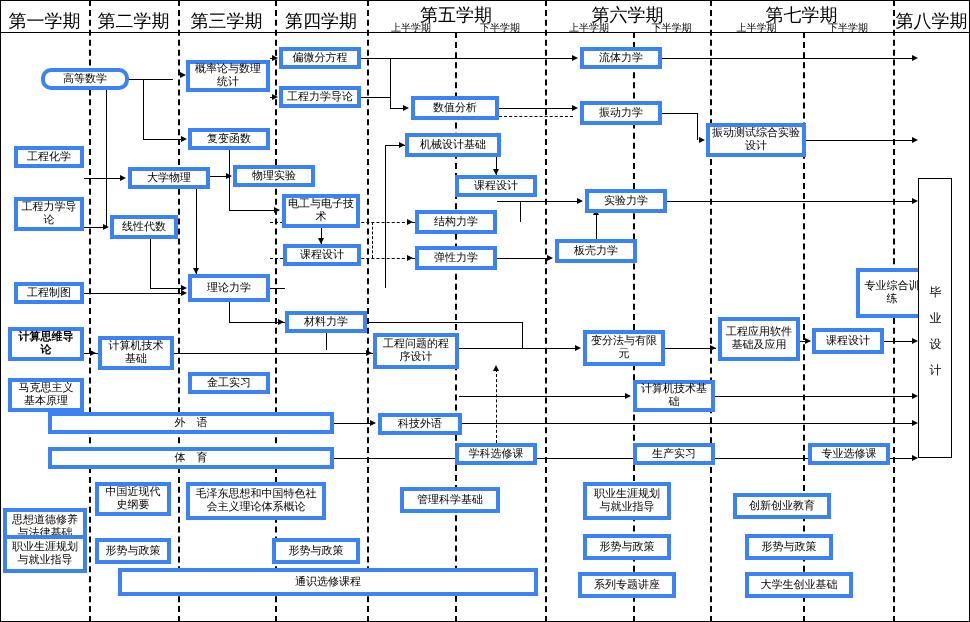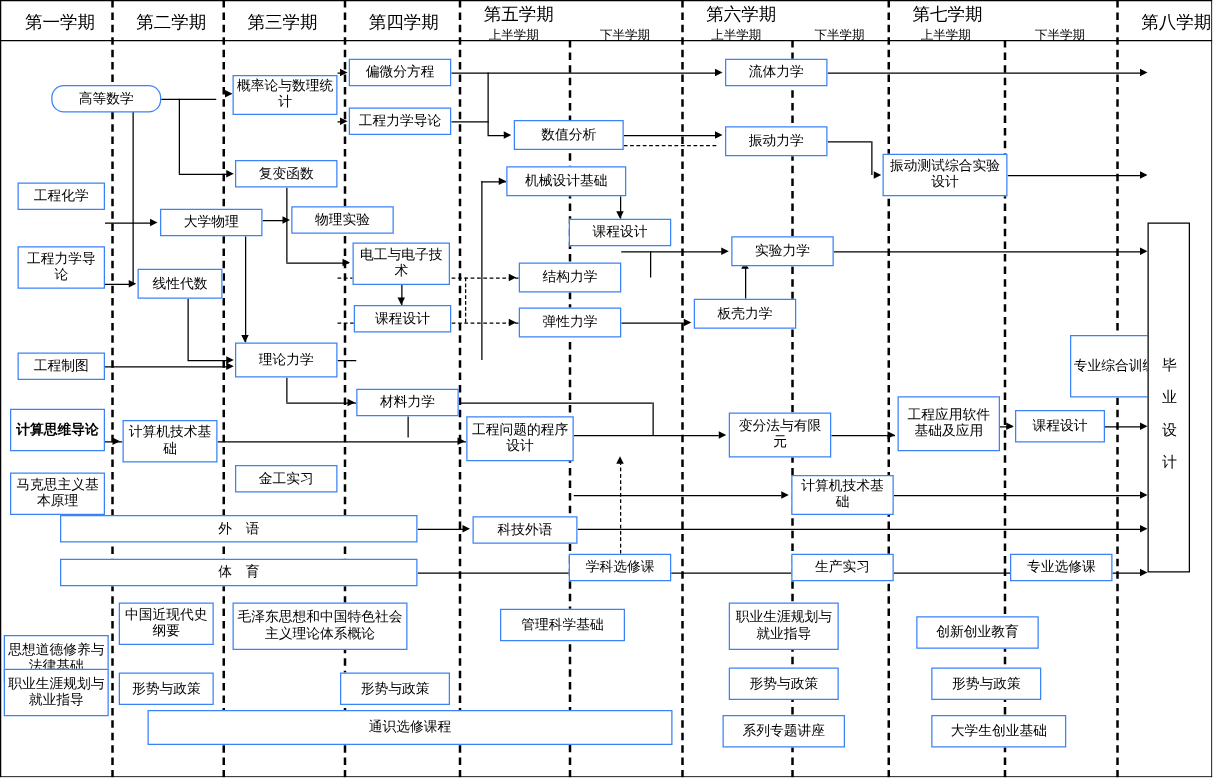--- a/index.html
+++ b/index.html
@@ -1,19 +1,19 @@
 <!DOCTYPE html>
 <html><head>
 <meta charset="utf-8">
 <style>
   html,body{margin:0;padding:0;background:#fff;}
   body{font-family:"DejaVu Sans","Liberation Sans",sans-serif;}
   #root{position:relative;width:970px;height:622px;overflow:hidden;background:#fff;}
-  .box{position:absolute;border:1px solid #3b82f6;background:#fff;display:flex;align-items:center;justify-content:center;text-align:center;font-size:11px;line-height:1.15;box-sizing:border-box;color:#000;padding:1px 2px;}
-  .hdr{position:absolute;font-size:14px;color:#000;padding-left:20px;}
+  .box{position:absolute;border:4px solid #3b82f6;background:#fff;display:flex;align-items:center;justify-content:center;text-align:center;font-size:11px;line-height:1.15;box-sizing:border-box;color:#000;padding:1px 2px;}
+  .hdr{position:absolute;font-size:18px;text-align:center;color:#000;}
   .subhdr{position:absolute;font-size:10px;text-align:center;color:#000;}
   .vline{position:absolute;width:0;border-left:2px dashed #000;}
   .hline{position:absolute;height:0;border-top:1px solid #000;}
   .hline.dash{border-top:1px dashed #000;}
   .vseg{position:absolute;width:0;border-left:1px solid #000;}
   .vseg.dash{border-left:1px dashed #000;}
   .arrow{position:absolute;width:0;height:0;border-left:6px solid #000;border-top:3.5px solid transparent;border-bottom:3.5px solid transparent;}
   .arrow.down{border-left:3.5px solid transparent;border-right:3.5px solid transparent;border-top:6px solid #000;border-bottom:0;}
   .arrow.up{border-left:3.5px solid transparent;border-right:3.5px solid transparent;border-bottom:6px solid #000;border-top:0;}
   .frame-top{position:absolute;left:0;top:0;width:970px;border-top:1px solid #000;}

